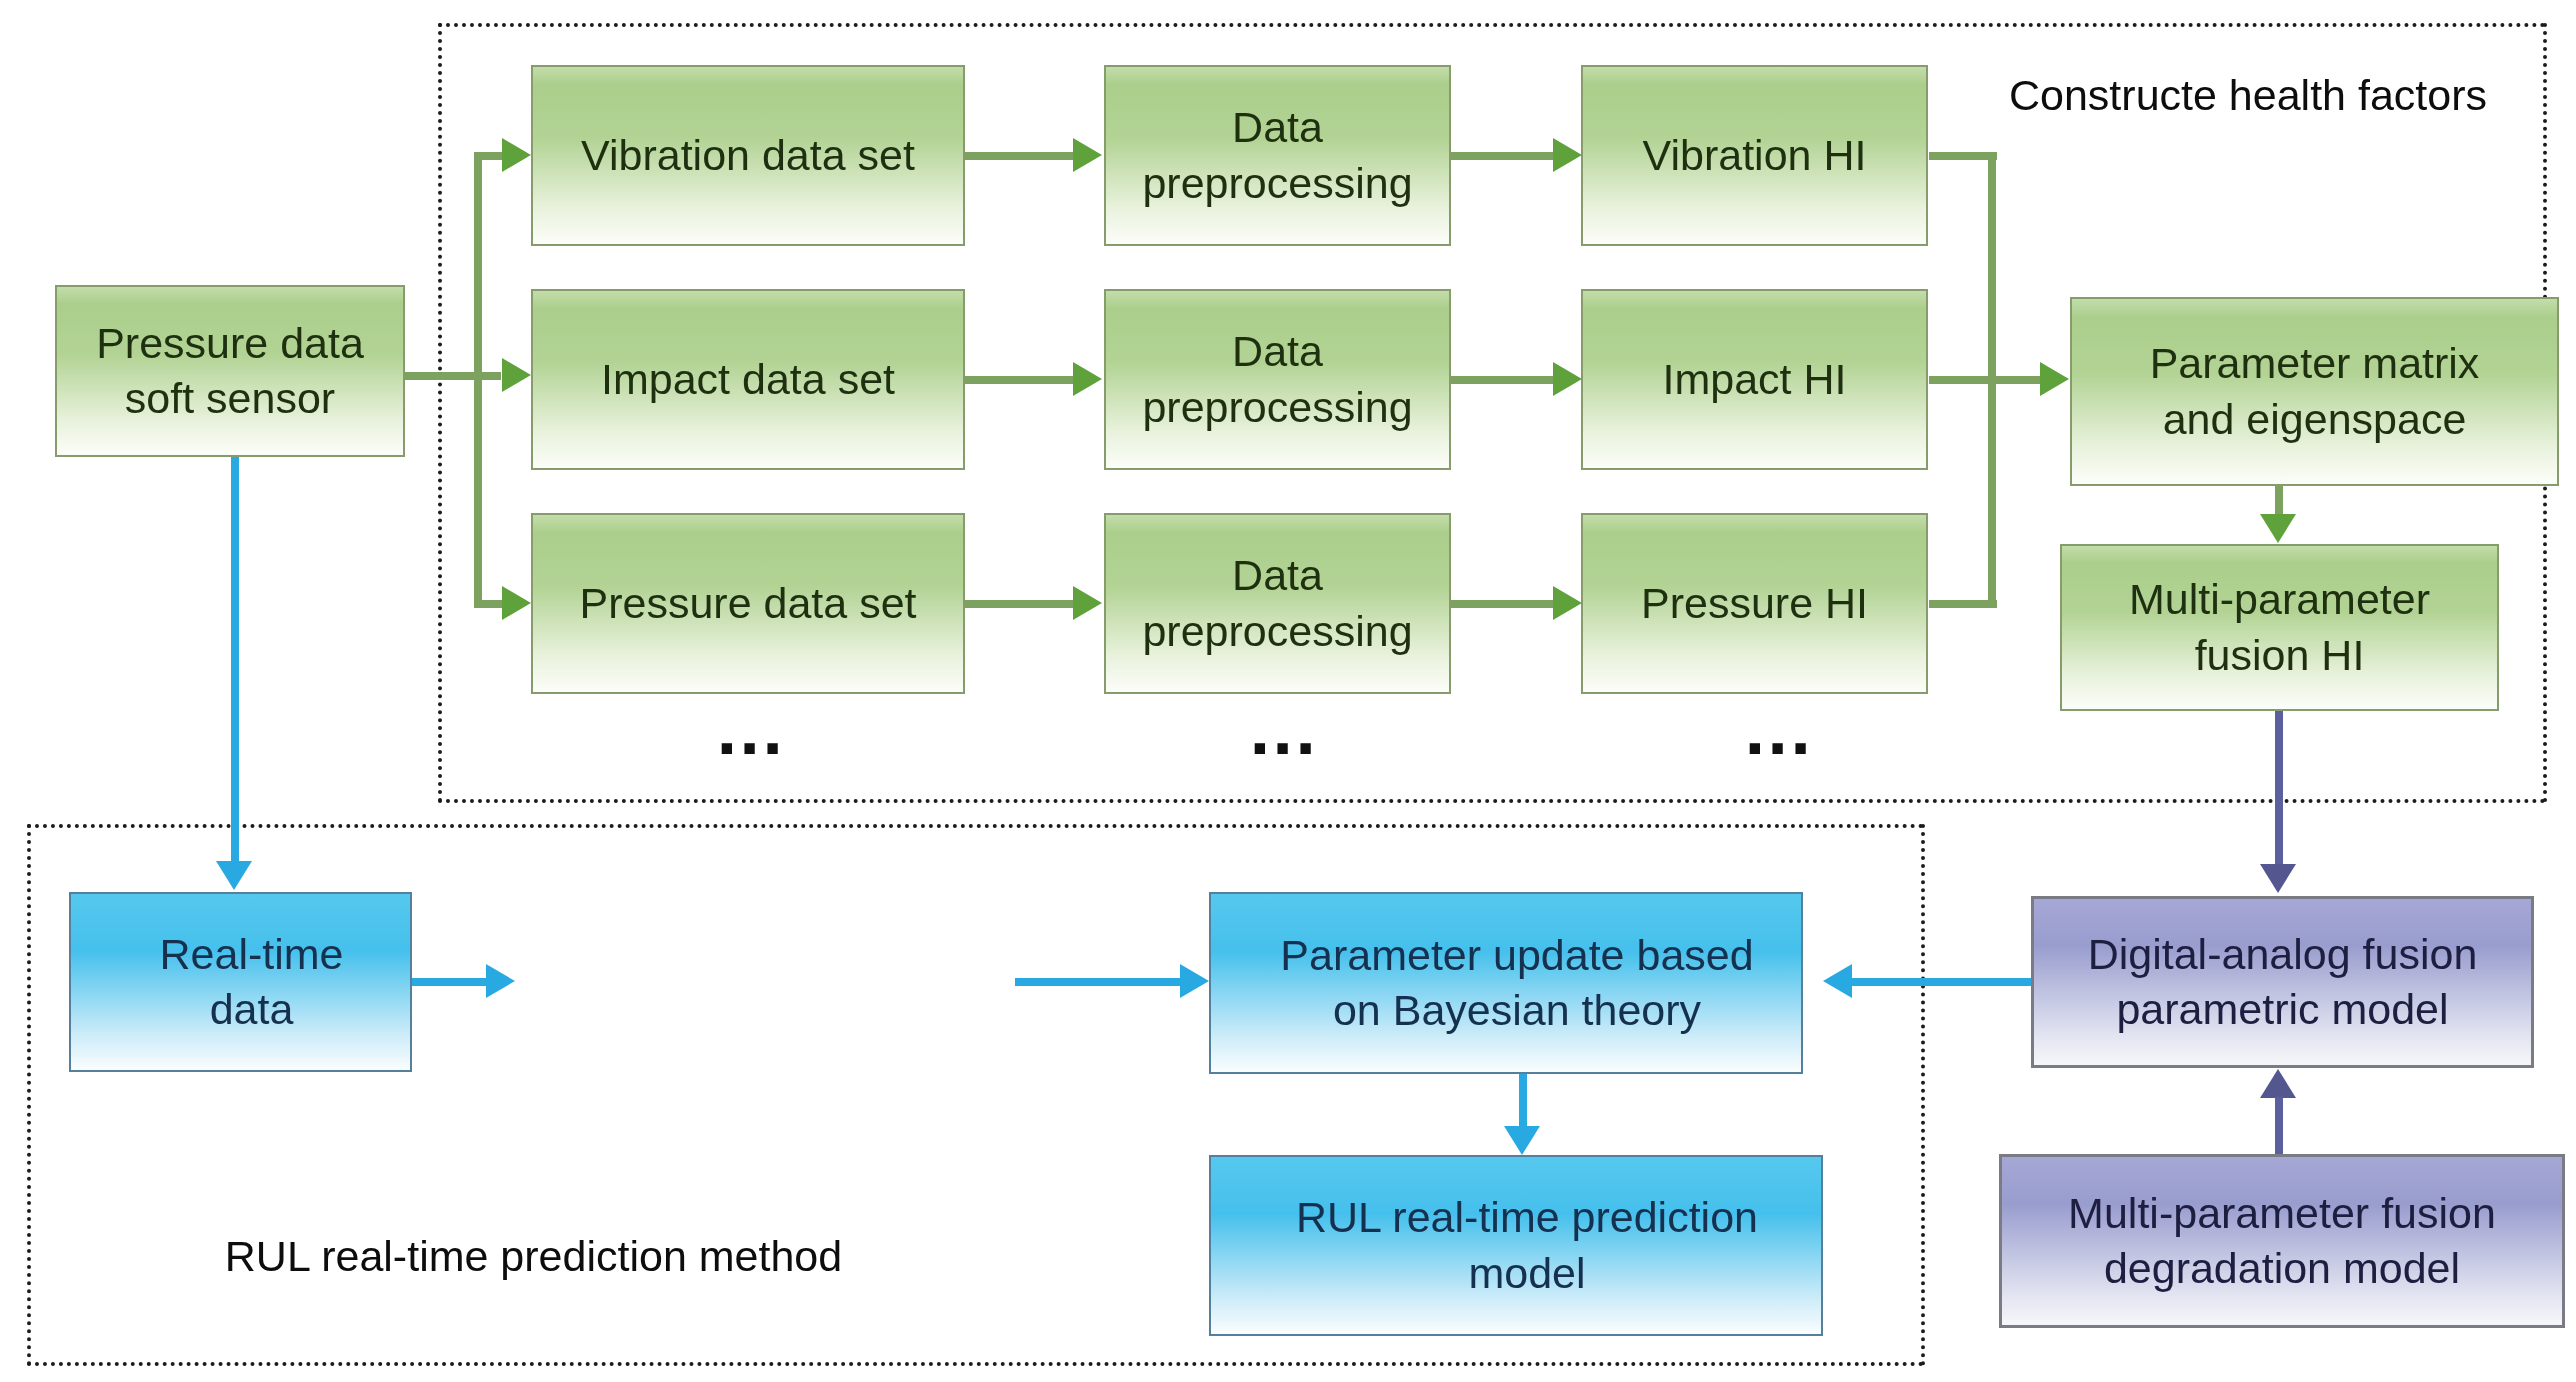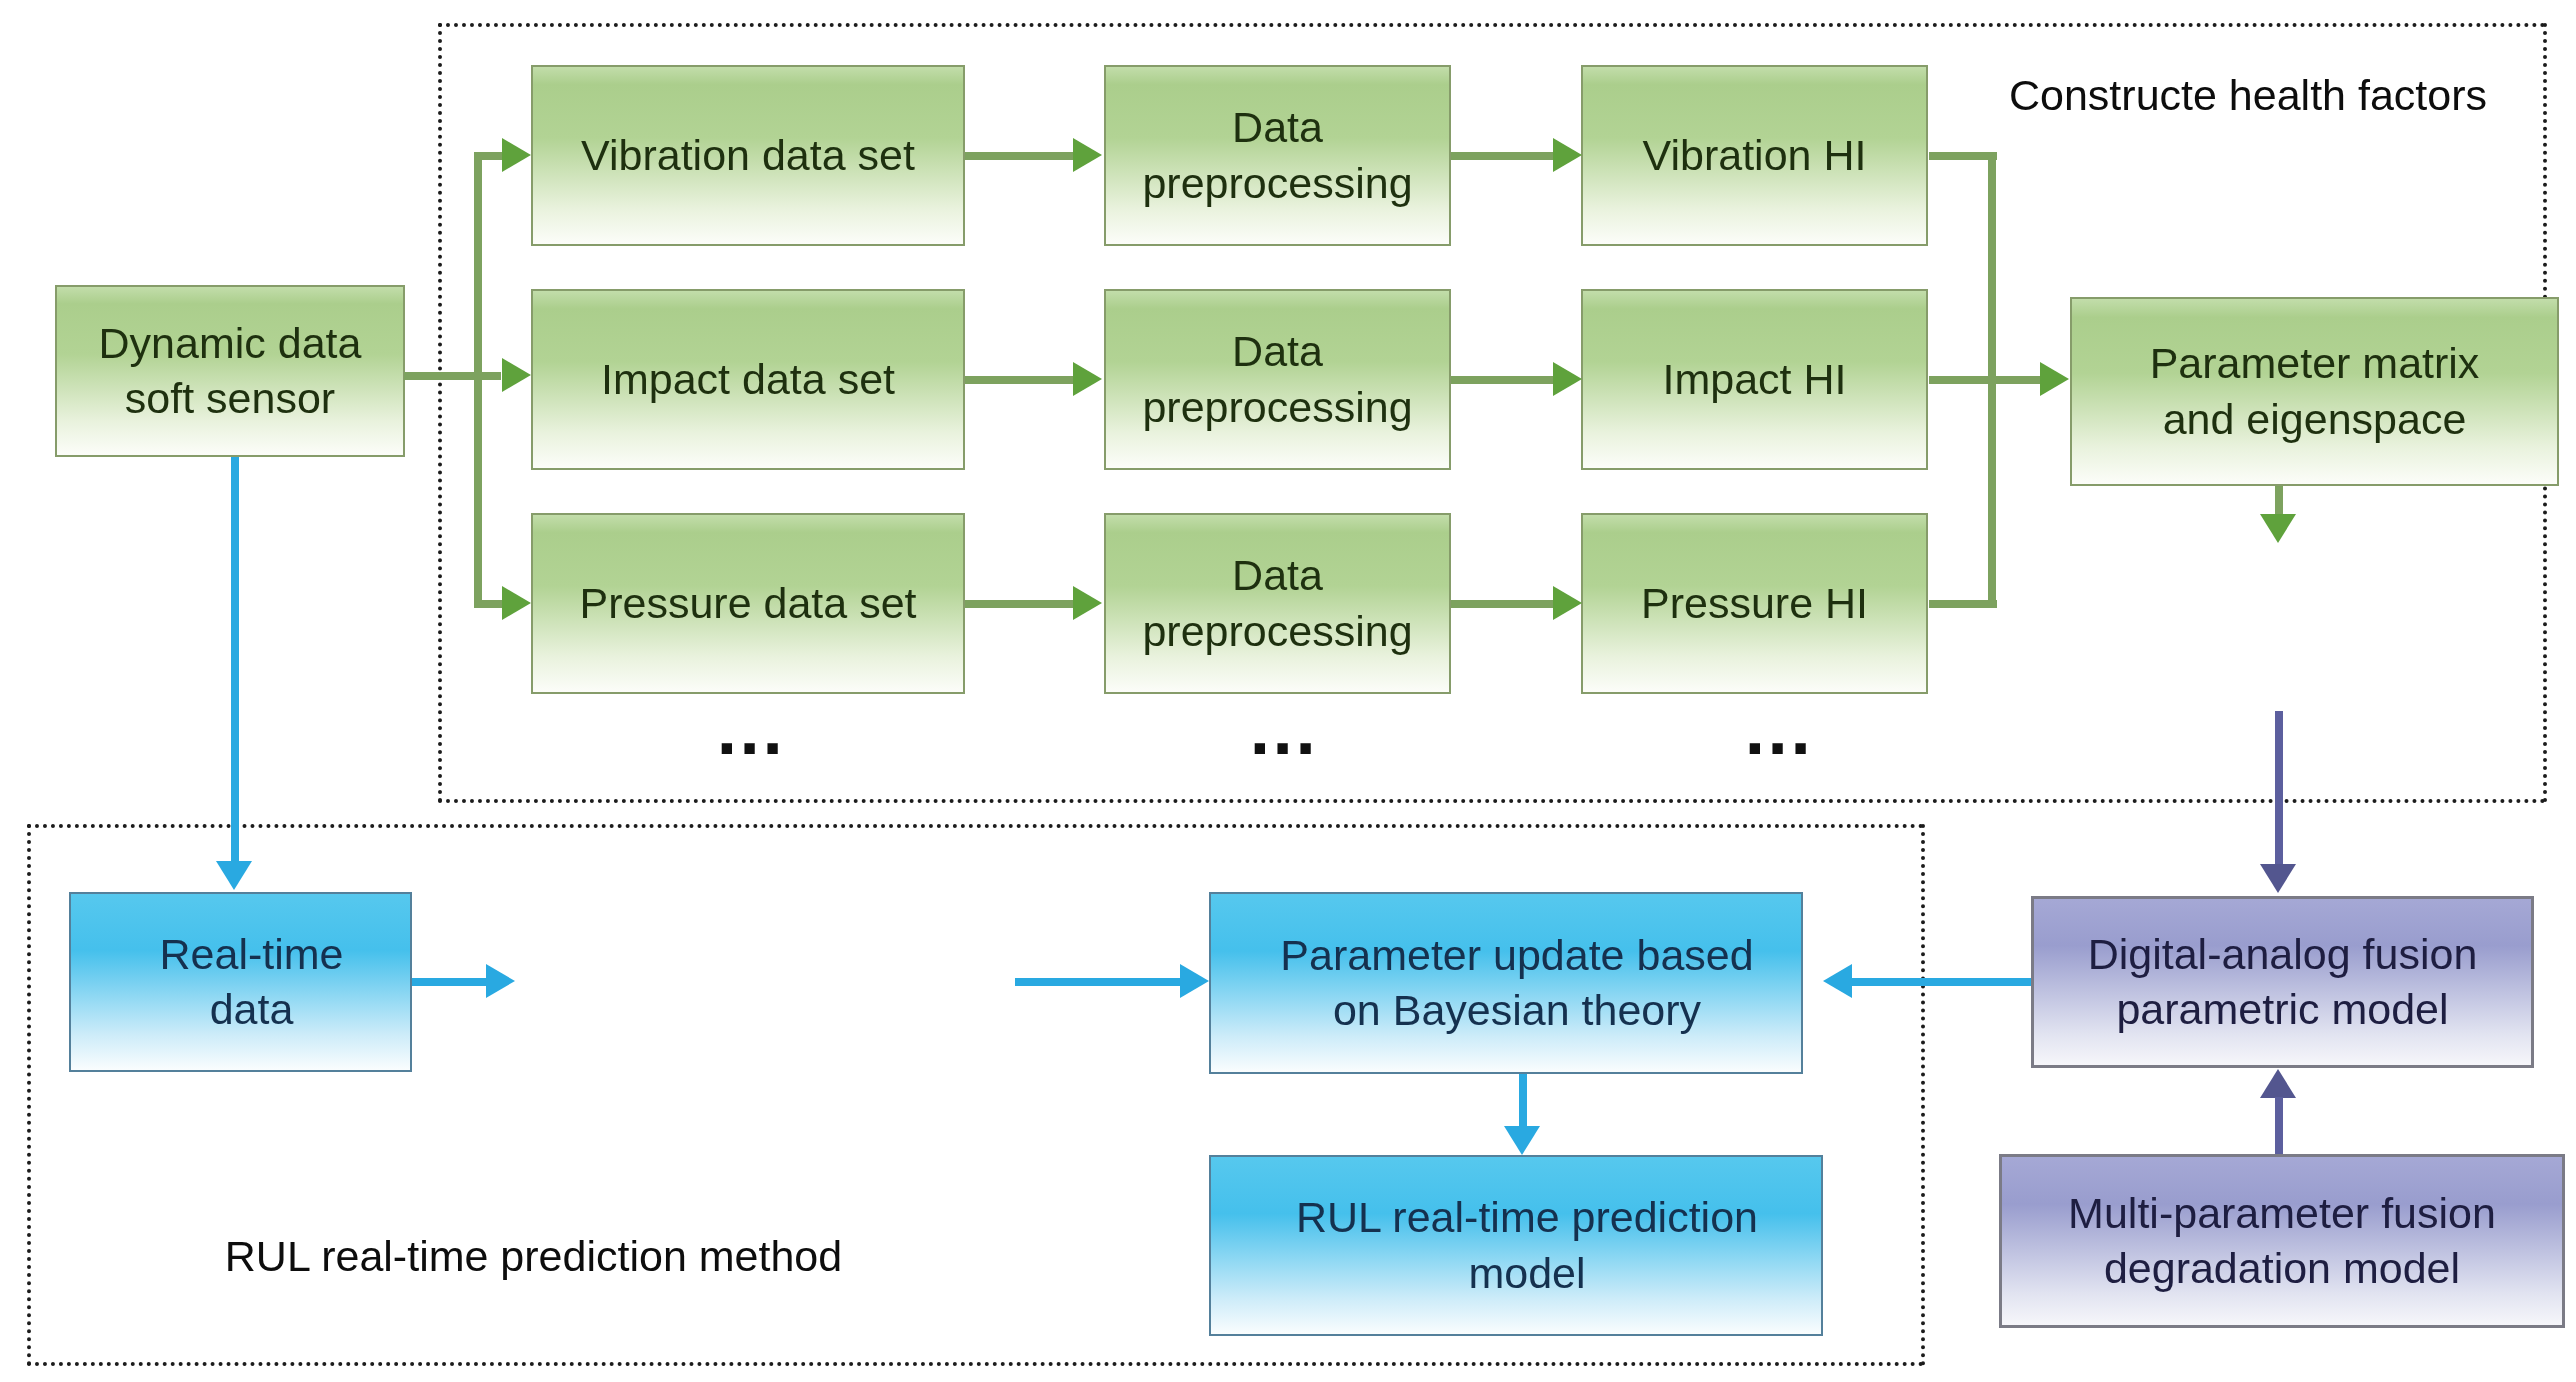--- a/index.html
+++ b/index.html
@@ -38,21 +38,21 @@
 
 <div id="canvas">
 
   <div class="region" style="left:438px;top:22.6px;width:2109px;height:780px;"></div>
   <div class="region" style="left:27px;top:824px;width:1898px;height:542px;"></div>
 
   <div class="lbl" style="left:1953px;top:71px;width:590px;">Constructe health factors</div>
   <div class="lbl" style="left:169px;top:1208px;width:729px;margin-top:24px;">RUL real-time prediction method</div>
 
   <div class="box g" style="left:55px;top:285px;width:350px;height:172px;">
-    <span>Dynamic data
+    <span>Pressure data
 soft sensor</span>
   </div>
   <div class="box g" style="left:531px;top:65px;width:434px;height:181px;">
     <span>Vibration data set</span>
   </div>
   <div class="box g" style="left:531px;top:289px;width:434px;height:181px;">
     <span>Impact data set</span>
   </div>
   <div class="box g" style="left:531px;top:513px;width:434px;height:181px;">
     <span>Pressure data set</span>
@@ -74,20 +74,24 @@
   </div>
   <div class="box g" style="left:1581px;top:289px;width:347px;height:181px;">
     <span>Impact HI</span>
   </div>
   <div class="box g" style="left:1581px;top:513px;width:347px;height:181px;text-align:right;">
     <span>Pressure HI</span>
   </div>
   <div class="box g" style="left:2070px;top:297px;width:489px;height:189px;">
     <span>Parameter matrix
 and eigenspace</span>
+  </div>
+  <div class="box g" style="left:2060px;top:544px;width:439px;height:167px;">
+    <span>Multi-parameter
+fusion HI</span>
   </div>
 
   <div class="box b" style="left:69px;top:892px;width:343px;height:180px;">
     <span>Real-time
 data</span>
   </div>
   <div class="box b" style="left:1209px;top:892px;width:594px;height:182px;">
     <span>Parameter update based
 on Bayesian theory</span>
   </div>

